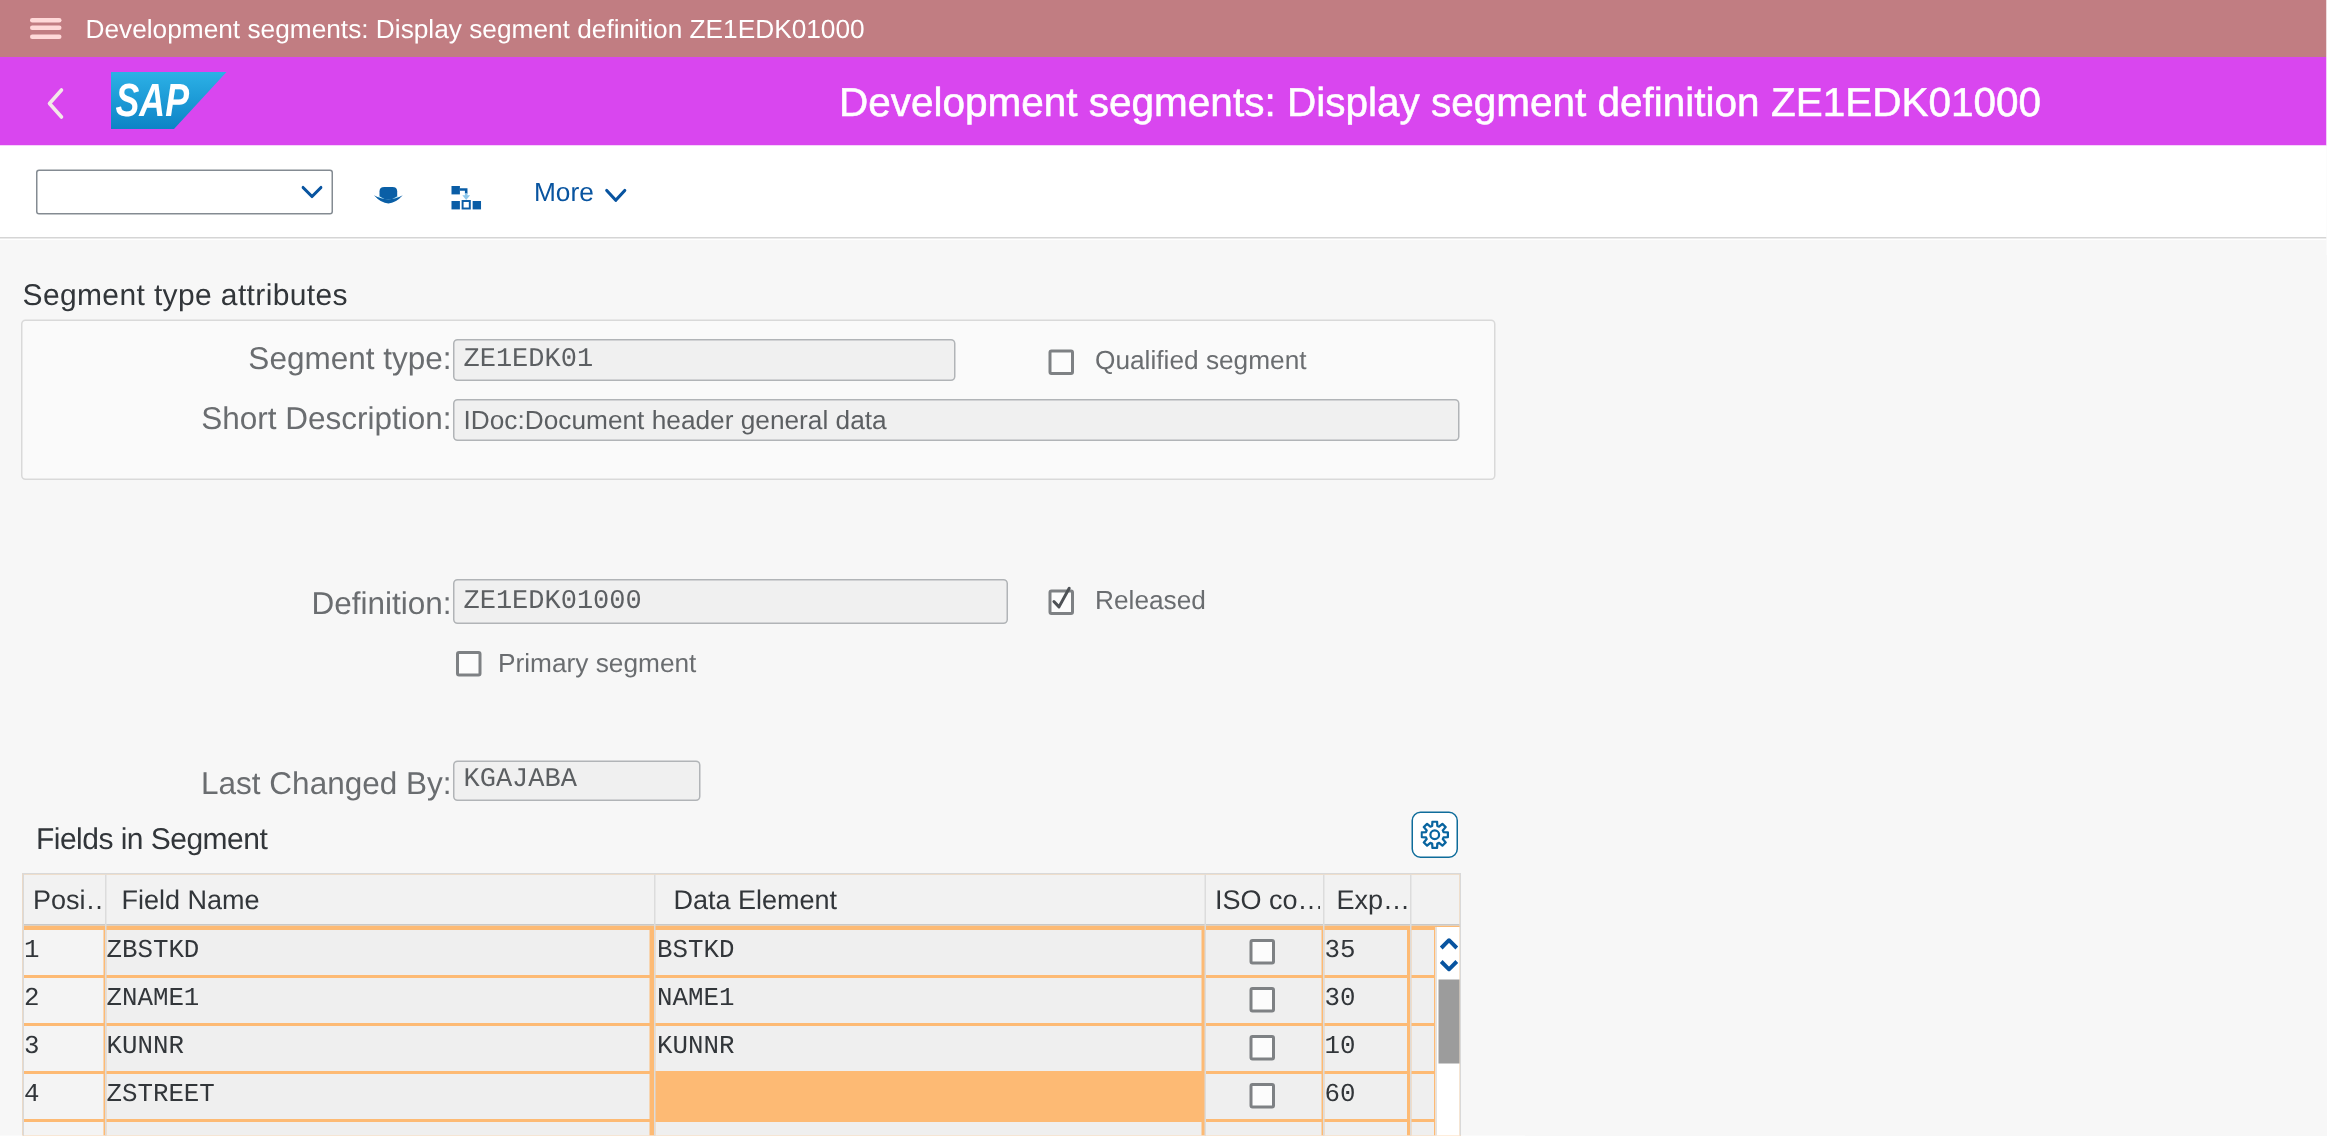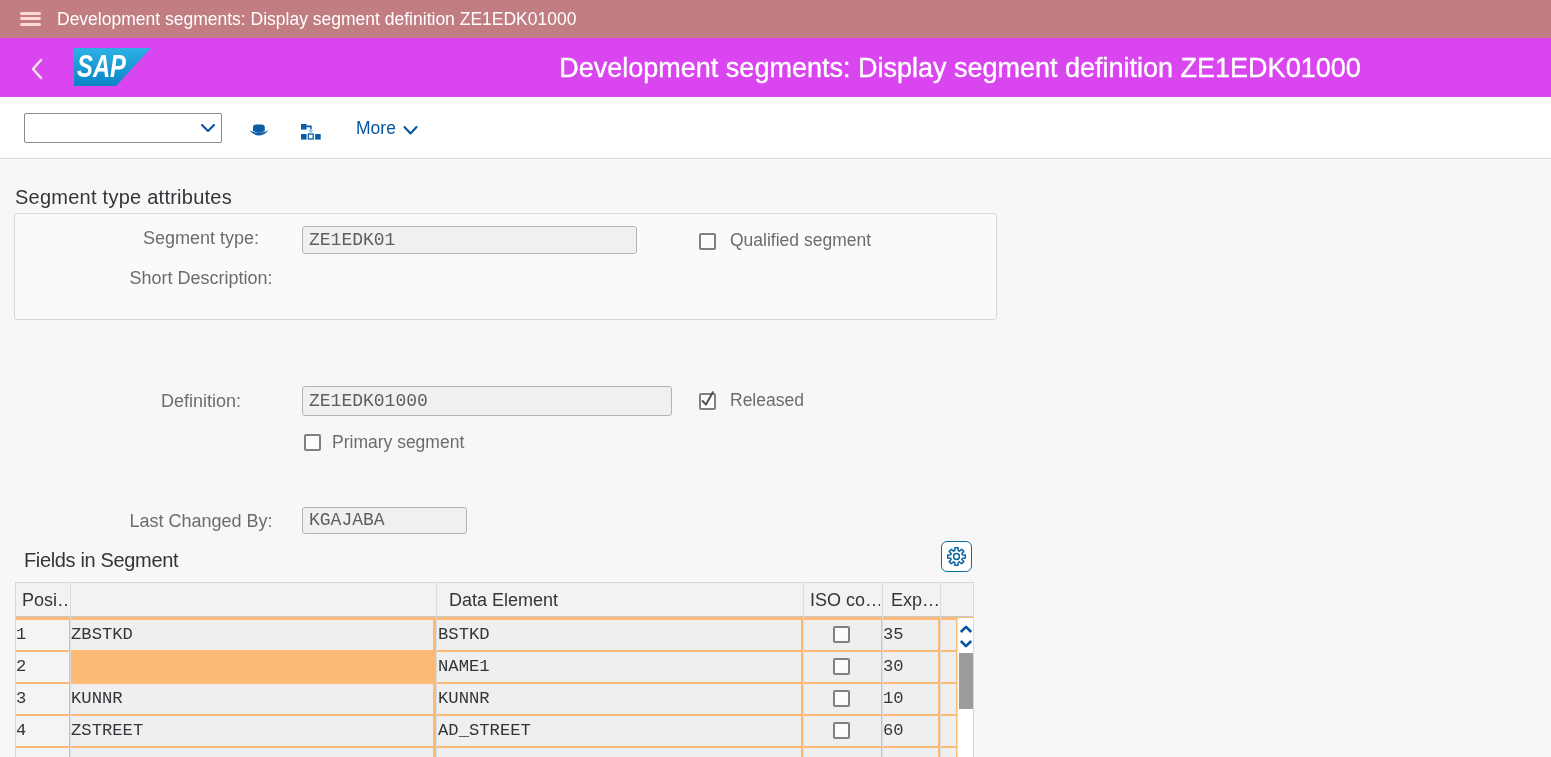--- a/index.html
+++ b/index.html
@@ -20,21 +20,21 @@
   #tbar { left:0; top:97px; width:1551px; height:62px; background:#fff; border-bottom:1px solid #d5d5d5; }
   #combo { left:24px; top:16px; width:198px; height:30px; background:#fff; border:1px solid #848b92; border-radius:2px; }
   #more { left:356px; top:0; height:62px; line-height:62px; font-size:17.5px; color:#0854a0; }
 
   
   #content { left:0; top:160px; width:1551px; height:597px; background:#f7f7f7; }
   .h20 { font-size:20px; color:#32363a; }
 
   #grp1 { left:14px; top:53px; width:983px; height:107px; background:#fafafa; border:1px solid #d9d9d9; border-radius:3px; }
 
-  .lbl { position:absolute; font-size:18px; color:#6a6d70; text-align:center; }
+  .lbl { position:absolute; font-size:21px; color:#6a6d70; text-align:right; }
   .fld { position:absolute; background:#f0f0f0; border:1px solid #b1b4b7; border-radius:3px;
          font-family:"Liberation Mono",monospace; font-size:18px; color:#5c5f62; line-height:26px; padding-left:6px; white-space:nowrap; overflow:hidden; }
   .fld.sans { font-family:"Liberation Sans",sans-serif; font-size:17.5px; }
 
   .cb { position:absolute; width:17px; height:17px; border:2px solid #7e8184; border-radius:2px; background:#fcfcfc; }
   .cblbl { position:absolute; font-size:17.5px; color:#6a6d70; }
 
   
   #tbl { left:15px; top:422px; width:959px; height:209px; background:#fdba74; border:1px solid #d9d9d9; border-bottom:none; }
   #thead { position:absolute; left:0; top:0; width:957px; height:34px; background:#f2f2f2; border-bottom:1px solid #c9c9c9; }
@@ -106,20 +106,21 @@
 
   <div class="h20 abs" style="left:15px;top:26px;letter-spacing:0.25px">Segment type attributes</div>
 
   <div id="grp1" class="abs">
     <div class="lbl" style="left:86px;top:14px;width:200px">Segment type:</div>
     <div class="fld" style="left:287px;top:12px;width:335px;height:28px">ZE1EDK01</div>
     <div class="cb" style="left:684px;top:19px"></div>
     <div class="cblbl" style="left:715px;top:16px">Qualified segment</div>
 
     <div class="lbl" style="left:86px;top:54px;width:200px">Short Description:</div>
+    <div class="fld sans" style="left:287px;top:52px;width:671px;height:28px">IDoc:Document header general data</div>
   </div>
 
   <div class="lbl" style="left:101px;top:231px;width:200px">Definition:</div>
   <div class="fld" style="left:302px;top:226px;width:370px;height:30px;line-height:28px">ZE1EDK01000</div>
   <div class="cb" style="left:699px;top:233px"></div>
   <svg class="abs" style="left:700px;top:230px" width="15" height="18" viewBox="0 0 15 18">
     <polyline points="2.6,11 6,14.6 12.8,2.2" fill="none" stroke="#4e5256" stroke-width="2" stroke-linecap="round" stroke-linejoin="round"></polyline>
   </svg>
   <div class="cblbl" style="left:730px;top:230px">Released</div>
 
@@ -134,53 +135,54 @@
   <div class="abs" style="left:941px;top:381px;width:31px;height:31px;background:#fff;border:1px solid #0f6d9b;border-radius:6px">
     <svg style="position:absolute;left:5px;top:5px" width="19" height="19" viewBox="0 0 19 19">
       <path d="M7.77,3.65 L7.95,0.74 L11.05,0.74 L11.23,3.65 L12.41,4.14 L14.60,2.21 L16.79,4.40 L14.86,6.59 L15.35,7.77 L18.26,7.95 L18.26,11.05 L15.35,11.23 L14.86,12.41 L16.79,14.60 L14.60,16.79 L12.41,14.86 L11.23,15.35 L11.05,18.26 L7.95,18.26 L7.77,15.35 L6.59,14.86 L4.40,16.79 L2.21,14.60 L4.14,12.41 L3.65,11.23 L0.74,11.05 L0.74,7.95 L3.65,7.77 L4.14,6.59 L2.21,4.40 L4.40,2.21 L6.59,4.14 Z" fill="none" stroke="#0965a0" stroke-width="1.5" stroke-linejoin="round"></path>
       <circle cx="9.5" cy="9.5" r="2.9" fill="none" stroke="#0965a0" stroke-width="1.5"></circle>
     </svg>
   </div>
 
   <div id="tbl" class="abs">
     <div id="thead">
       <div class="hcell" style="left:6px;width:46px">Posi…</div>
+      <div class="hcell" style="left:65px;width:200px">Field Name</div>
       <div class="hcell" style="left:433px;width:200px">Data Element</div>
       <div class="hcell" style="left:794px;width:70px">ISO co…</div>
       <div class="hcell" style="left:875px;width:48px">Exp…</div>
     </div>
     <div class="vsep" style="left:54px"></div>
     <div class="vsep" style="left:420px"></div>
     <div class="vsep" style="left:787px"></div>
     <div class="vsep" style="left:866px"></div>
     <div class="vsep" style="left:924px"></div>
 
     <div class="cell lite" style="left:0;top:37px;width:53px;padding-left:0px">1</div>
     <div class="cell" style="left:421px;top:37px;width:364px;padding-left:1px">BSTKD</div>
     <div class="cell" style="left:55px;top:37px;width:362px;padding-left:0px">ZBSTKD</div>
     <div class="cell" style="left:788px;top:37px;width:77px"></div>
     <div class="rowcb" style="left:817px;top:43px"></div>
     <div class="cell" style="left:867px;top:37px;width:55px;padding-left:0px">35</div>
     <div class="cell" style="left:925px;top:37px;width:15px"></div>
     <div class="cell lite" style="left:0;top:69px;width:53px;padding-left:0px">2</div>
+    <div class="cell" style="left:55px;top:69px;width:362px;padding-left:0px">ZNAME1</div>
     <div class="cell" style="left:421px;top:69px;width:364px;padding-left:1px">NAME1</div>
     <div class="cell" style="left:788px;top:69px;width:77px"></div>
     <div class="rowcb" style="left:817px;top:75px"></div>
     <div class="cell" style="left:867px;top:69px;width:55px;padding-left:0px">30</div>
     <div class="cell" style="left:925px;top:69px;width:15px"></div>
     <div class="cell lite" style="left:0;top:101px;width:53px;padding-left:0px">3</div>
     <div class="cell" style="left:55px;top:101px;width:362px;padding-left:0px">KUNNR</div>
     <div class="cell" style="left:421px;top:101px;width:364px;padding-left:1px">KUNNR</div>
     <div class="cell" style="left:788px;top:101px;width:77px"></div>
     <div class="rowcb" style="left:817px;top:107px"></div>
     <div class="cell" style="left:867px;top:101px;width:55px;padding-left:0px">10</div>
     <div class="cell" style="left:925px;top:101px;width:15px"></div>
     <div class="cell lite" style="left:0;top:133px;width:53px;padding-left:0px">4</div>
     <div class="cell" style="left:55px;top:133px;width:362px;padding-left:0px">ZSTREET</div>
-    <div class="cell" style="left:421px;top:133px;width:364px;padding-left:1px">AD_STREET</div>
     <div class="cell" style="left:788px;top:133px;width:77px"></div>
     <div class="rowcb" style="left:817px;top:139px"></div>
     <div class="cell" style="left:867px;top:133px;width:55px;padding-left:0px">60</div>
     <div class="cell" style="left:925px;top:133px;width:15px"></div>
     <div class="cell lite" style="left:0;top:165px;width:53px;padding-left:0px"></div>
     <div class="cell" style="left:55px;top:165px;width:362px;padding-left:0px"></div>
     <div class="cell" style="left:421px;top:165px;width:364px;padding-left:1px"></div>
     <div class="cell" style="left:788px;top:165px;width:77px"></div>
 
     <div class="cell" style="left:867px;top:165px;width:55px;padding-left:0px"></div>

